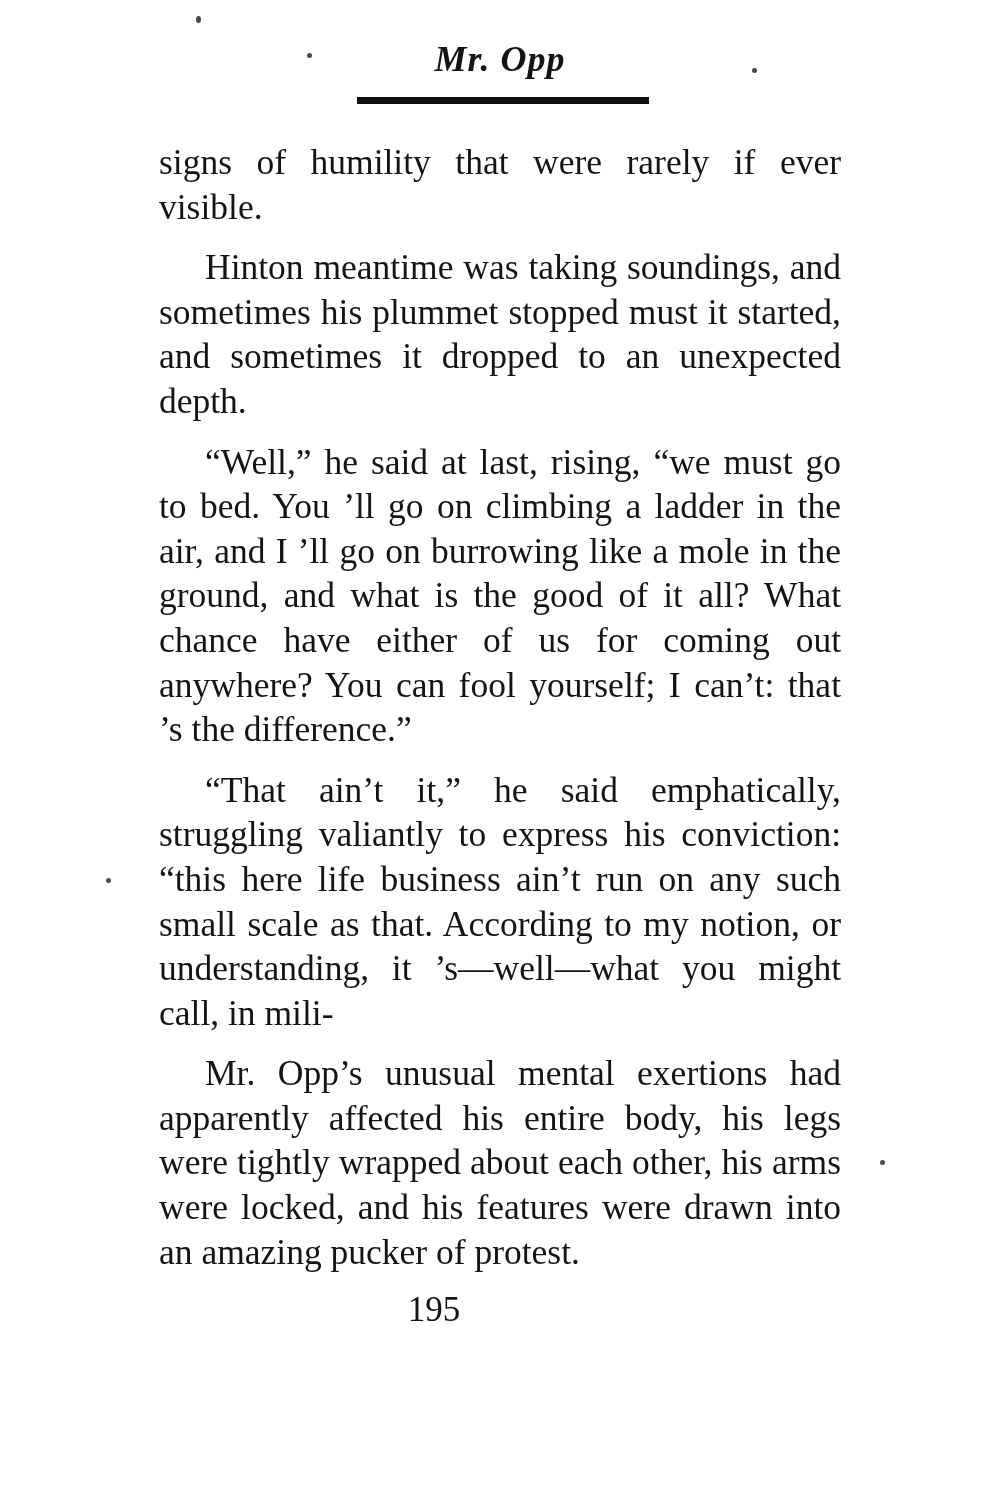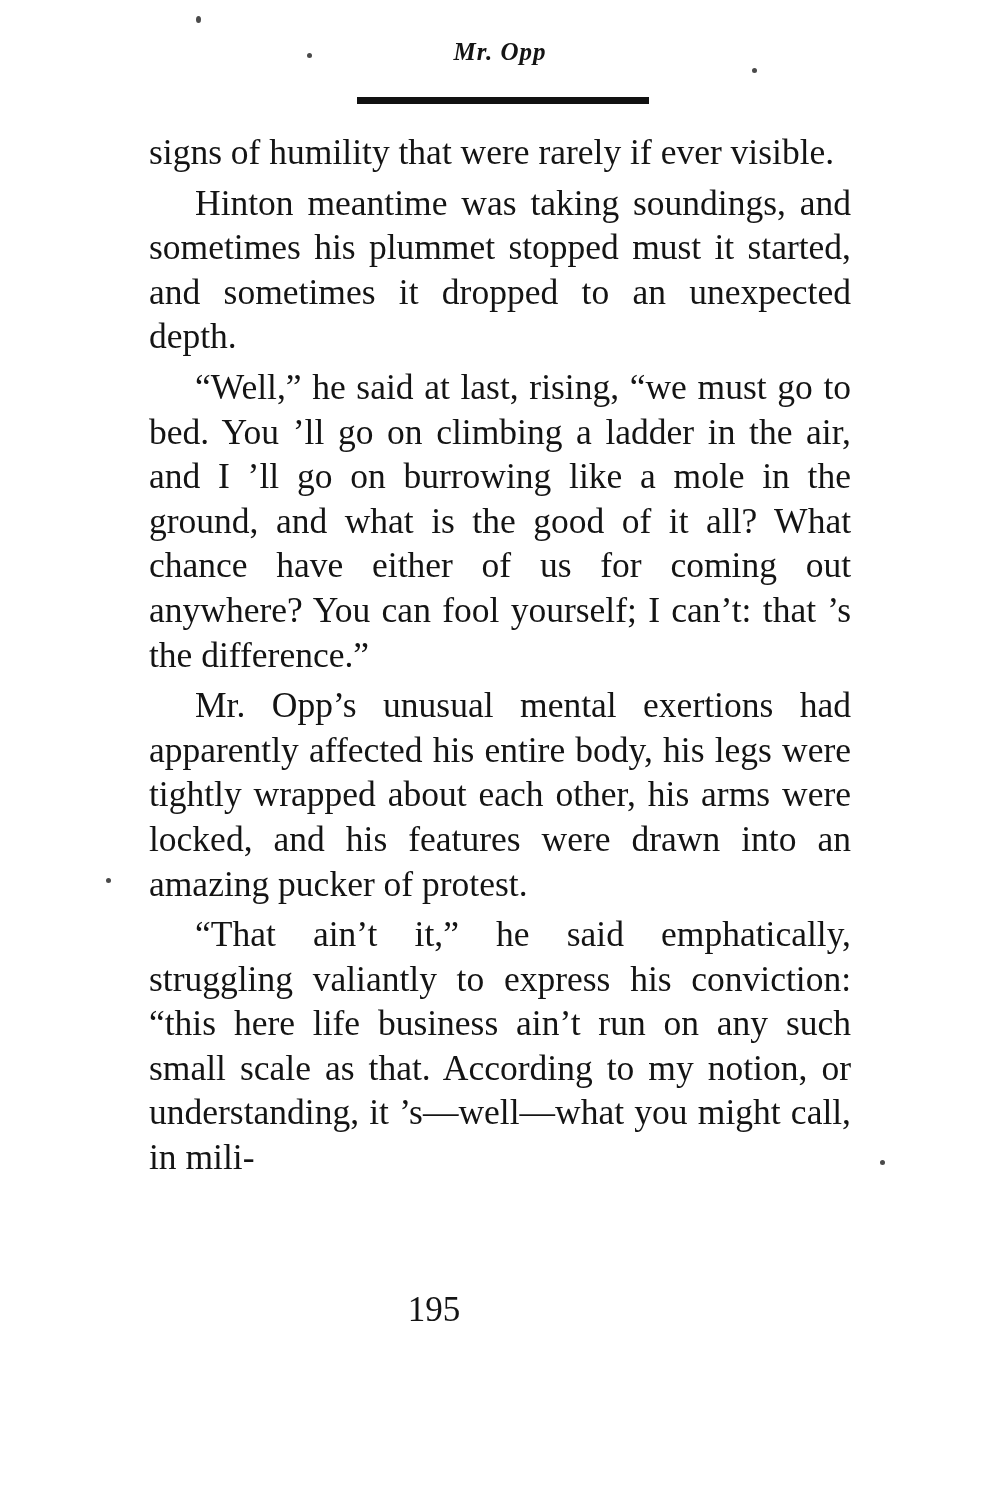--- a/index.html
+++ b/index.html
@@ -23,21 +23,21 @@
     height: 1496px;
   }
   .running-head {
     position: absolute;
     left: 0;
     top: 38px;
     width: 1000px;
     text-align: center;
     font-style: italic;
     font-weight: bold;
-    font-size: 25px;
+    font-size: 36px;
     letter-spacing: 1px;
     font-family: "Liberation Serif", serif;
   }
   .head-rule {
     position: absolute;
     left: 357px;
     top: 97px;
     width: 292px;
     height: 7px;
     background: #111111;
@@ -51,21 +51,21 @@
     position: absolute;
     left: 143px;
     top: 124px;
     width: 714px;
     font-size: 35.5px;
     line-height: 44.6px;
     text-align: justify;
     font-family: "Liberation Serif", serif;
   }
   .body-text p {
-    margin: 6px;
+    margin: 16px;
     text-indent: 46px;
   }
   .body-text p.noindent {
     text-indent: 0;
   }
   
   .body-text p {
     text-align: justify;
     text-justify: inter-word;
   }
@@ -90,18 +90,18 @@
   <div class="speck" style="left:106px; top:878px; width:5px; height:5px;"></div>
   <div class="speck" style="left:880px; top:1160px; width:5px; height:5px;"></div>
 
   <div class="running-head">Mr. Opp</div>
   <div class="head-rule"></div>
 
   <div class="body-text">
     <p class="noindent">signs of humility that were rarely if ever visible.</p>
     <p>Hinton meantime was taking soundings, and sometimes his plummet stopped must it started, and sometimes it dropped to an unexpected depth.</p>
     <p>“Well,” he said at last, rising, “we must go to bed.  You ’ll go on climbing a ladder in the air, and I ’ll go on burrowing like a mole in the ground, and what is the good of it all?  What chance have either of us for coming out anywhere?  You can fool yourself; I can’t: that ’s the difference.”</p>
+    <p>“That ain’t it,” he said emphatically, struggling valiantly to express his conviction: “this here life business ain’t run on any such small scale as that.  According to my notion, or understanding, it ’s—well—what you might call, in mili-</p>
     <p>Mr. Opp’s unusual mental exertions had apparently affected his entire body, his legs were tightly wrapped about each other, his arms were locked, and his features were drawn into an amazing pucker of protest.</p>
-    <p>“That ain’t it,” he said emphatically, struggling valiantly to express his conviction: “this here life business ain’t run on any such small scale as that.  According to my notion, or understanding, it ’s—well—what you might call, in mili-</p>
   </div>
 
   <div class="folio">195</div>
 </div>
 
 </body></html>

